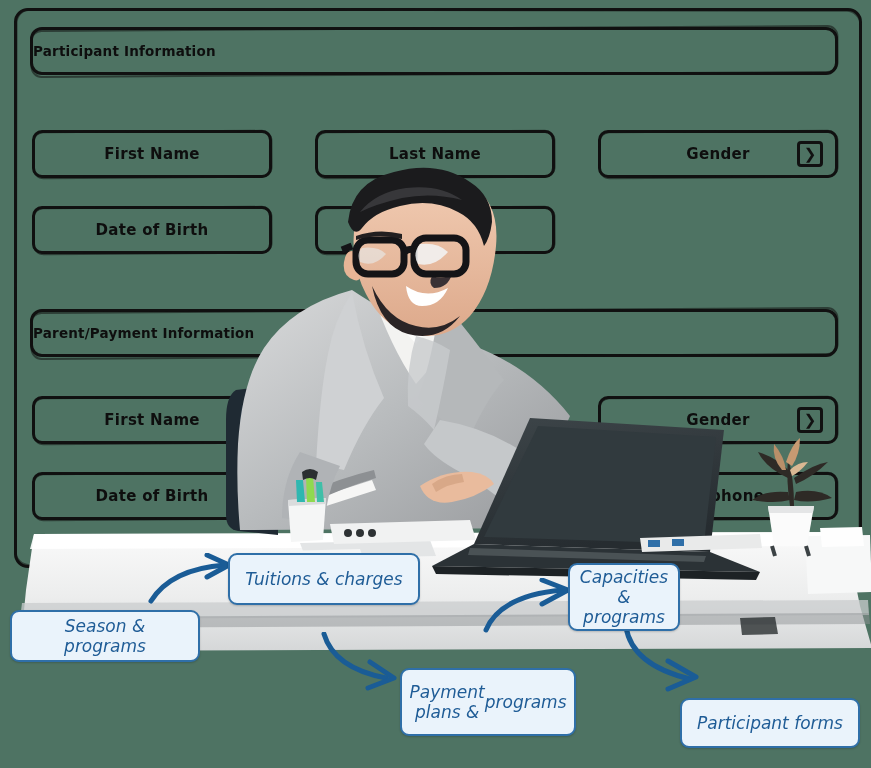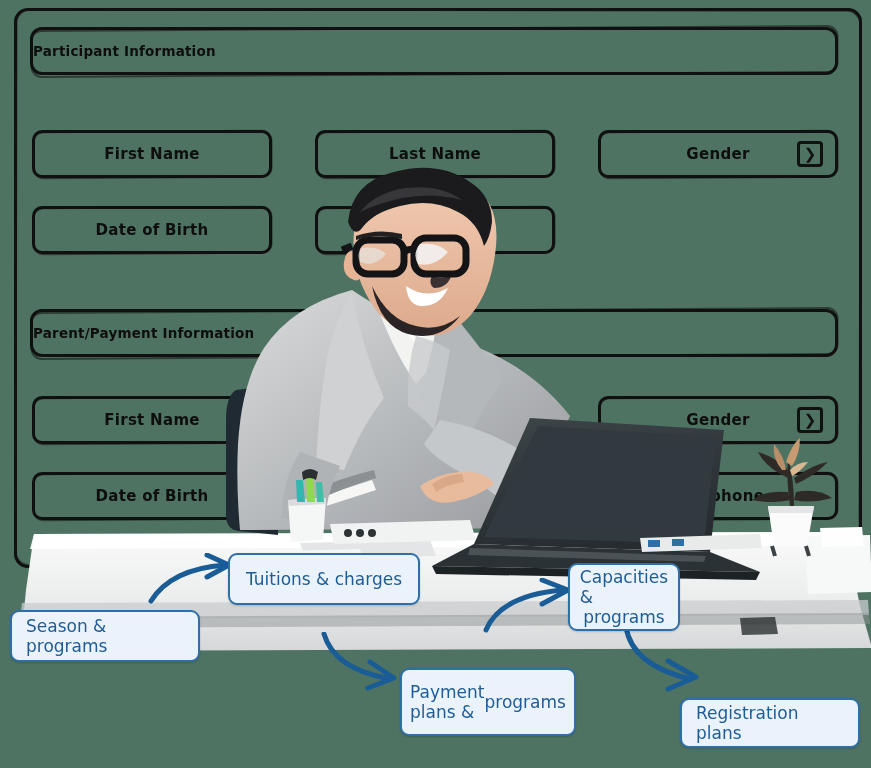--- a/index.html
+++ b/index.html
@@ -98,25 +98,27 @@
   
   .callout {
     position: absolute;
     background: #eaf3fb;
     border: 2px solid #2f6fa8;
     border-radius: 9px;
     color: #1f5c96;
     font-family: "DejaVu Sans", sans-serif;
     font-size: 17px;
     line-height: 1.18;
+    text-align: center;
     display: flex;
     align-items: center;
     justify-content: center;
     padding: 9px 14px;
     box-shadow: 0 1px 2px rgba(0,0,0,.18);
+    font-style: italic;
   }
   .callout span { display: block; }
 
   .arrow { position: absolute; pointer-events: none; }
 </style>
 </head>
 <body>
 
 <div id="stage" style="background: rgb(78, 115, 99);">
 
@@ -330,16 +332,16 @@
     <span>Payment plans &amp;</span>
     <span>programs</span>
   </div>
 
   <div class="callout" style="left:568px; top:563px; width:112px; height:68px; flex-direction:column;">
     <span>Capacities &amp;</span>
     <span>programs</span>
   </div>
 
   <div class="callout" style="left:680px; top:698px; width:180px; height:50px;">
-    <span>Registration plans</span>
+    <span>Participant forms</span>
   </div>
 
 </div>
 
 </body></html>

